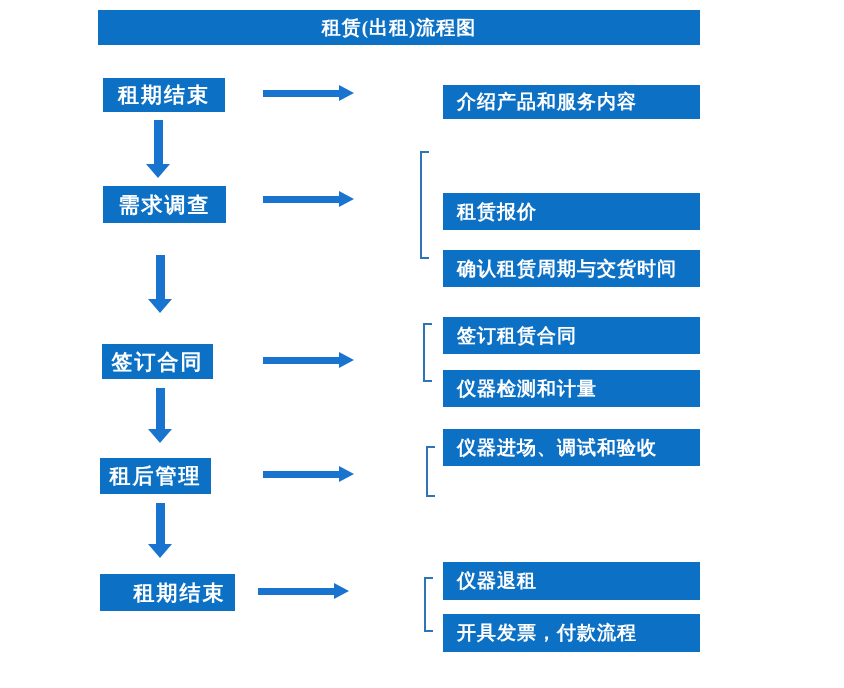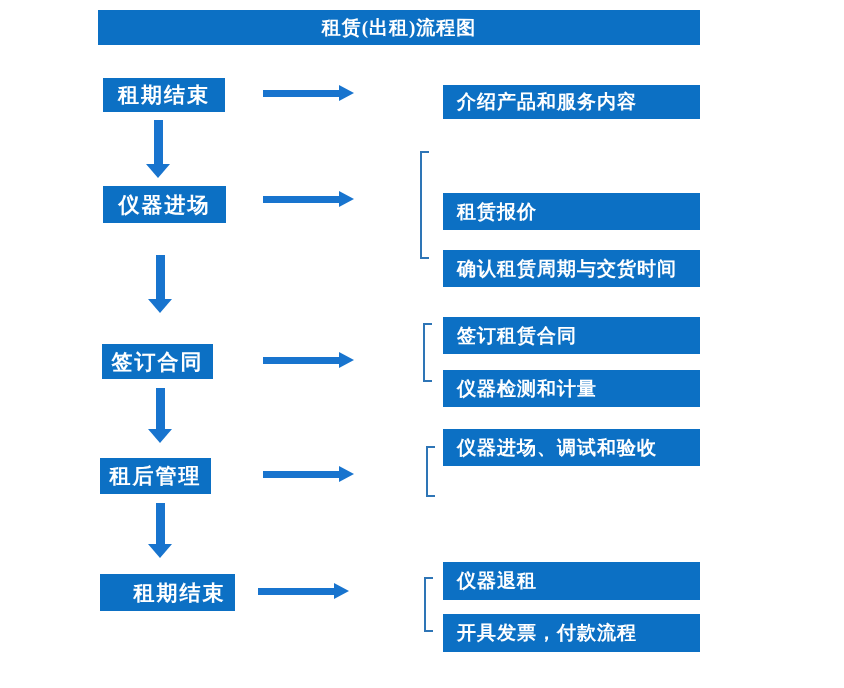--- a/index.html
+++ b/index.html
@@ -46,21 +46,21 @@
 </head>
 <body>
 
 <div class="canvas">
 
   <div class="title-bar">
     <span>租赁(出租)流程图</span>
   </div>
 
   <div class="stage" style="left:103px;top:78px;width:122px;height:34px;">租期结束</div>
-  <div class="stage" style="left:103px;top:186px;width:123px;height:37px;">仪器进场</div>
+  <div class="stage" style="left:103px;top:186px;width:123px;height:37px;">需求调查</div>
   <div class="stage" style="left:102px;top:344px;width:111px;height:35px;text-align:right;">签订合同</div>
   <div class="stage" style="left:100px;top:458px;width:111px;height:36px;">租后管理</div>
   <div class="stage" style="left:100px;top:574px;width:111px;height:37px;padding-left:24px;">租期结束</div>
 
   <div class="varrow" style="left:146px;top:120px;">
     <div class="shaft" style="height:44px;"></div>
     <div class="head"></div>
   </div>
   <div class="varrow" style="left:148px;top:255px;">
     <div class="shaft" style="height:44px;"></div>

